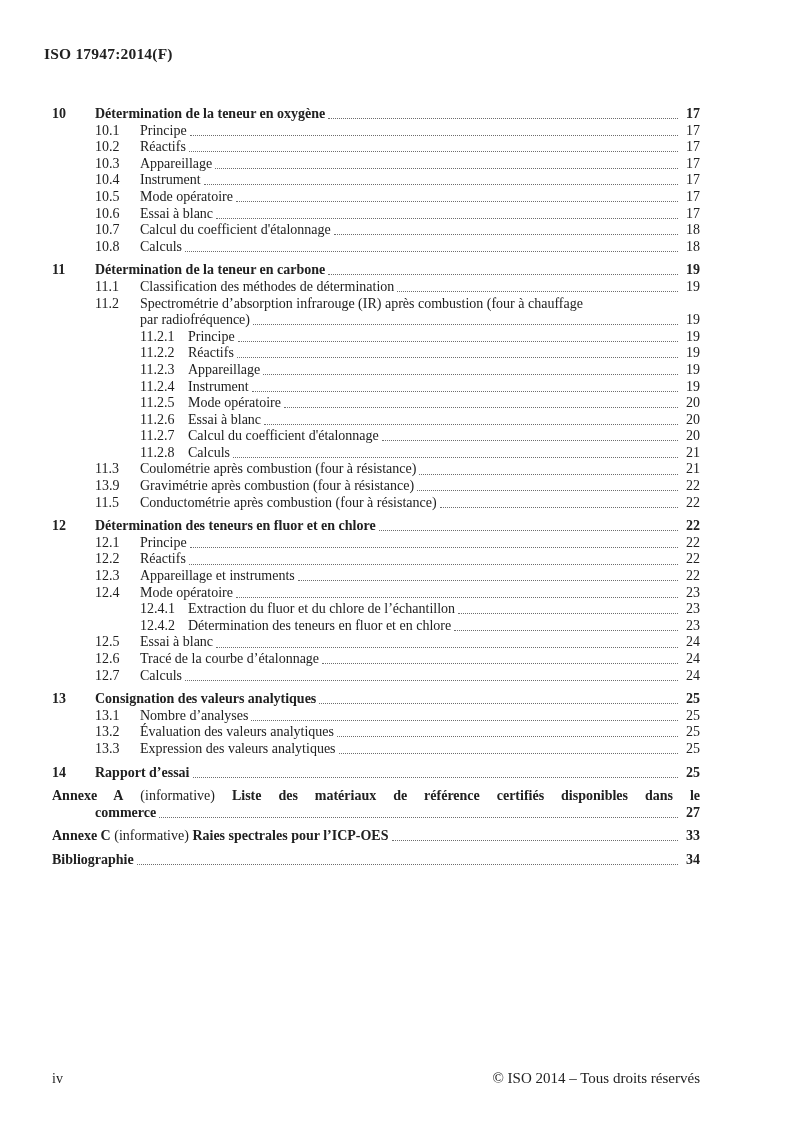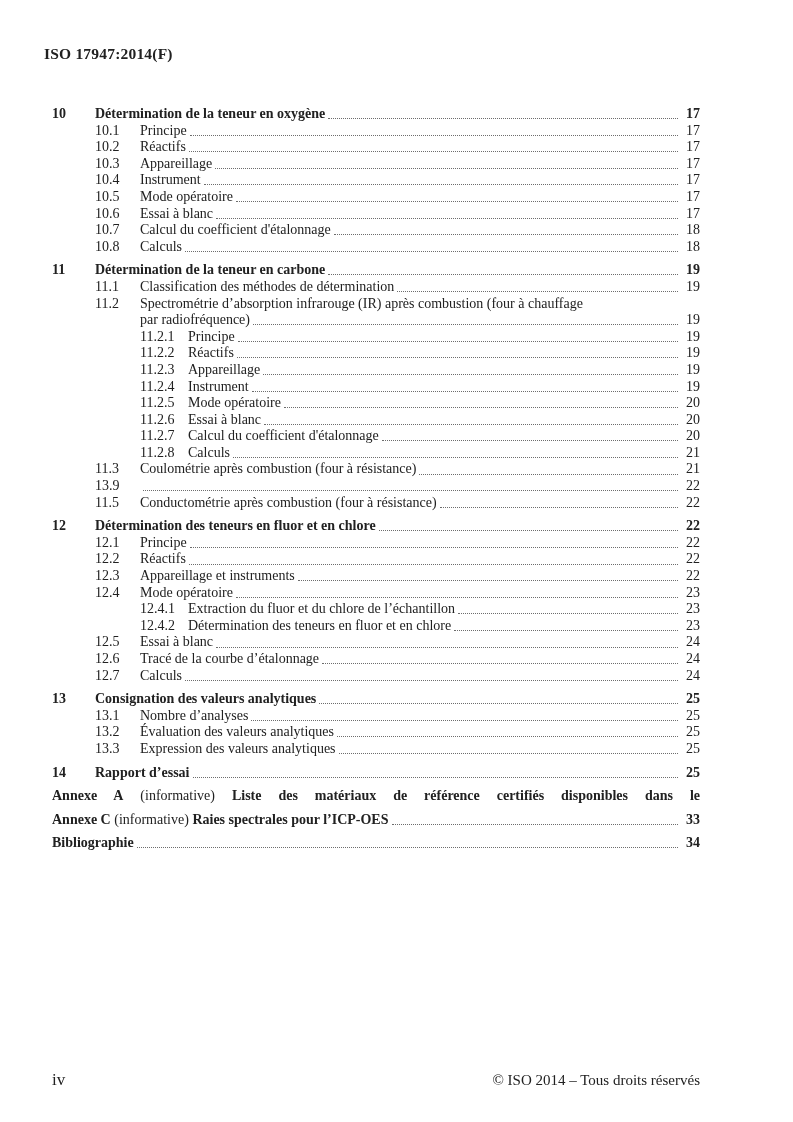--- a/index.html
+++ b/index.html
@@ -37,21 +37,21 @@
     text-align:justify;
     text-align-last:justify;
     -moz-text-align-last:justify;
   }
   .kind { font-weight:normal; }
 
   .footer {
     position:absolute; left:52px; right:93px; top:1070px;
     display:flex; justify-content:space-between; align-items:baseline;
   }
-  .footer-page { font-size:17px; }
+  .footer-page { font-size:14px; }
   .footer-copy { font-size:15px;margin-left:8px; }
 </style>
 </head>
 <body>
 
 <div class="page">
 
   <div class="doc-header">ISO 17947:2014(F)</div>
 
   <div class="toc">
@@ -179,20 +179,21 @@
         <span class="page-num">21</span>
       </div>
       <div class="row" style="padding-left: 43px;">
         <span class="num" style="width: 45px;">11.3</span>
         <span class="label">Coulométrie après combustion (four à résistance)</span>
         <span class="leader"></span>
         <span class="page-num">21</span>
       </div>
       <div class="row" style="padding-left: 43px;">
         <span class="num" style="width: 45px;">13.9</span>
+        <span class="label">Gravimétrie après combustion (four à résistance)</span>
         <span class="leader"></span>
         <span class="page-num">22</span>
       </div>
       <div class="row" style="padding-left: 43px;">
         <span class="num" style="width: 45px;">11.5</span>
         <span class="label">Conductométrie après combustion (four à résistance)</span>
         <span class="leader"></span>
         <span class="page-num">22</span>
       </div>
       <div class="row gap bold" style="padding-left: 0px;">
@@ -279,20 +280,25 @@
         <span class="leader"></span>
         <span class="page-num">25</span>
       </div>
       <div class="row gap bold" style="padding-left: 0px;">
         <span class="num" style="width: 43px;">14</span>
         <span class="label">Rapport d’essai</span>
         <span class="leader"></span>
         <span class="page-num">25</span>
       </div>
       <div class="row gap bold justify-row" style="display: block; padding-left: 0px;"><span class="label"><span class="bold">Annexe A</span><span class="kind"> (informative) </span><span class="bold">Liste des matériaux de référence certifiés disponibles dans le</span></span></div>
+      <div class="row bold" style="padding-left: 43px;">
+        <span class="label">commerce</span>
+        <span class="leader"></span>
+        <span class="page-num">27</span>
+      </div>
       <div class="row gap bold" style="padding-left: 0px;">
         <span class="label"><span class="bold">Annexe C</span><span class="kind"> (informative) </span><span class="bold">Raies spectrales pour l’ICP-OES</span></span>
         <span class="leader"></span>
         <span class="page-num">33</span>
       </div>
       <div class="row gap bold" style="padding-left: 0px;">
         <span class="label">Bibliographie</span>
         <span class="leader"></span>
         <span class="page-num">34</span>
       </div>

